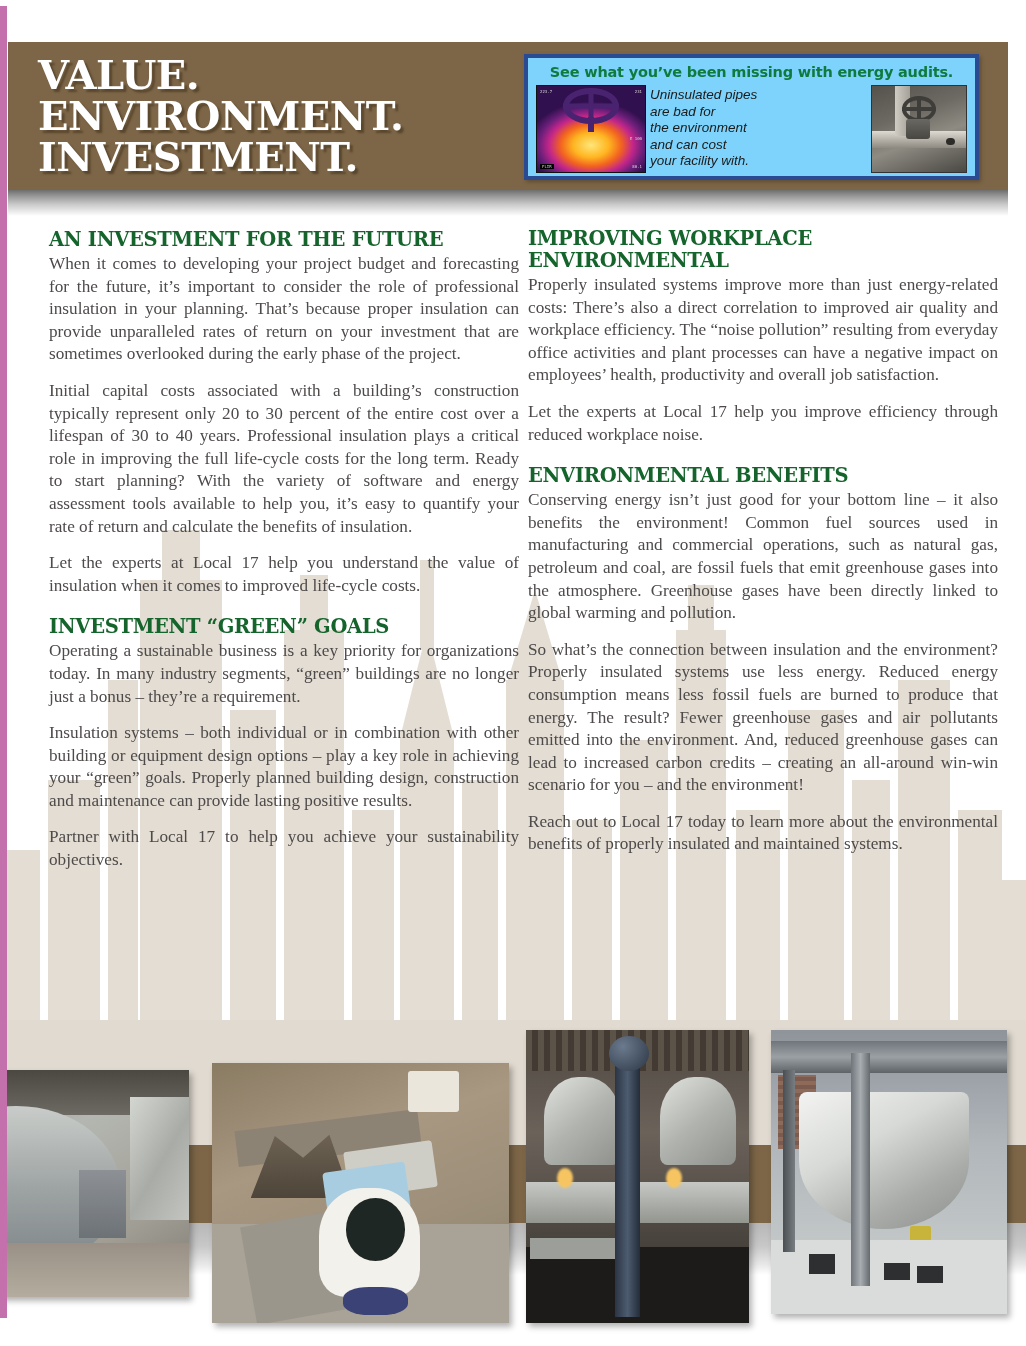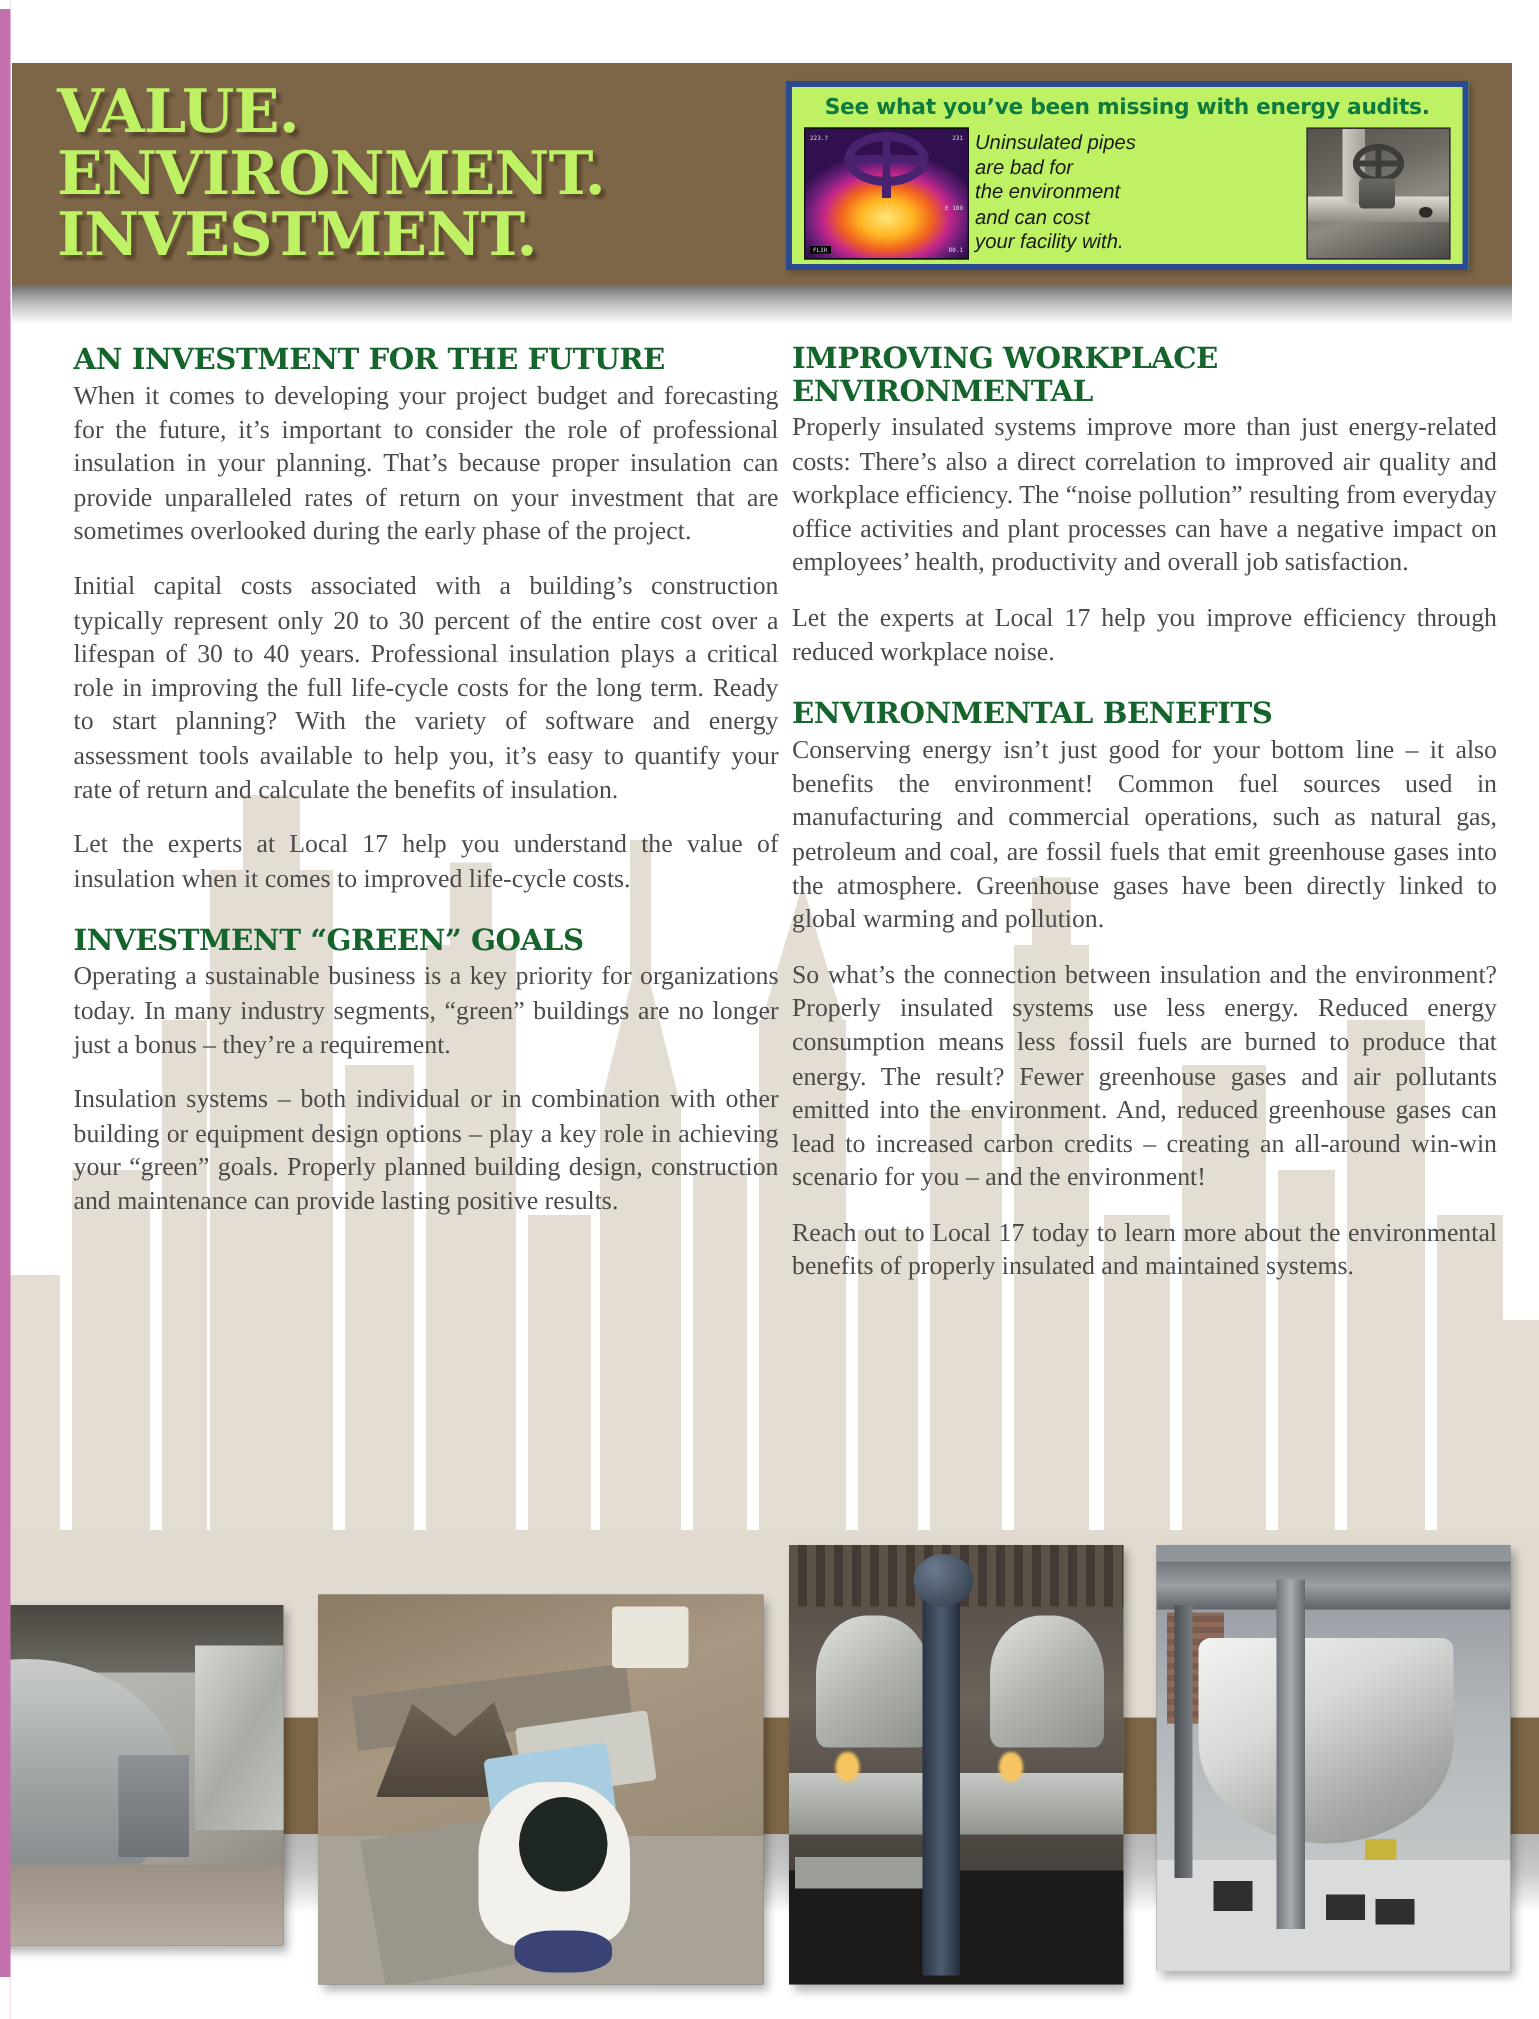--- a/index.html
+++ b/index.html
@@ -35,29 +35,29 @@
     position:absolute;left:8px;top:190px;width:1000px;height:26px;z-index:9;
     background:linear-gradient(to bottom,#6e6e6e 0%,#9a9a9a 25%,#c9c9c9 55%,#ffffff 100%);
   }
   .masthead{
     position:absolute;left:30px;top:12px;width:470px;
     font-family:"DejaVu Serif", serif;
     font-weight:bold;
     font-size:40px;
     line-height:41px;
     letter-spacing:-0.5px;
-    color:#bef264;
+    color:#ffffff;
     text-shadow:3px 3px 2px rgba(60,45,25,0.55);
   }
   .masthead div{white-space:nowrap;}
 
   
   .callout{
     position:absolute;left:524px;top:54px;width:455px;height:126px;
-    background:#bef264;
+    background:#7dd3fc;
     border:4px solid #2a4b92;
     box-sizing:border-box;
     z-index:12;
     box-shadow:2px 2px 4px rgba(0,0,0,0.25);
   }
   .callout-head{
     text-align:center;
     font-family:"DejaVu Sans", sans-serif;
     font-weight:bold;
     font-size:14.5px;
@@ -320,20 +320,21 @@
 
     <div class="col col-left">
       <h2 class="sec">AN INVESTMENT FOR THE FUTURE</h2>
       <p class="body">When it comes to developing your project budget and forecasting for the future, it’s important to consider the role of professional insulation in your planning. That’s because proper insulation can provide unparalleled rates of return on your investment that are sometimes overlooked during the early phase of the project.</p>
       <p class="body">Initial capital costs associated with a building’s construction typically represent only 20 to 30 percent of the entire cost over a lifespan of 30 to 40 years. Professional insulation plays a critical role in improving the full life-cycle costs for the long term. Ready to start planning? With the variety of software and energy assessment tools available to help you, it’s easy to quantify your rate of return and calculate the benefits of insulation.</p>
       <p class="body">Let the experts at Local 17 help you understand the value of insulation when it comes to improved life-cycle costs.</p>
 
       <h2 class="sec spaced">INVESTMENT “GREEN” GOALS</h2>
       <p class="body">Operating a sustainable business is a key priority for organizations today. In many industry segments, “green” buildings are no longer just a bonus – they’re a requirement.</p>
       <p class="body">Insulation systems – both individual or in combination with other building or equipment design options – play a key role in achieving your “green” goals. Properly planned building design, construction and maintenance can provide lasting positive results.</p>
+      <p class="body last">Partner with Local 17 to help you achieve your sustainability objectives.</p>
     </div>
 
     <div class="col col-right">
       <h2 class="sec tight">
         <span>IMPROVING WORKPLACE</span><br>
         <span>ENVIRONMENTAL</span>
       </h2>
       <p class="body">Properly insulated systems improve more than just energy-related costs: There’s also a direct correlation to improved air quality and workplace efficiency. The “noise pollution” resulting from everyday office activities and plant processes can have a negative impact on employees’ health, productivity and overall job satisfaction.</p>
       <p class="body">Let the experts at Local 17 help you improve efficiency through reduced workplace noise.</p>
 

